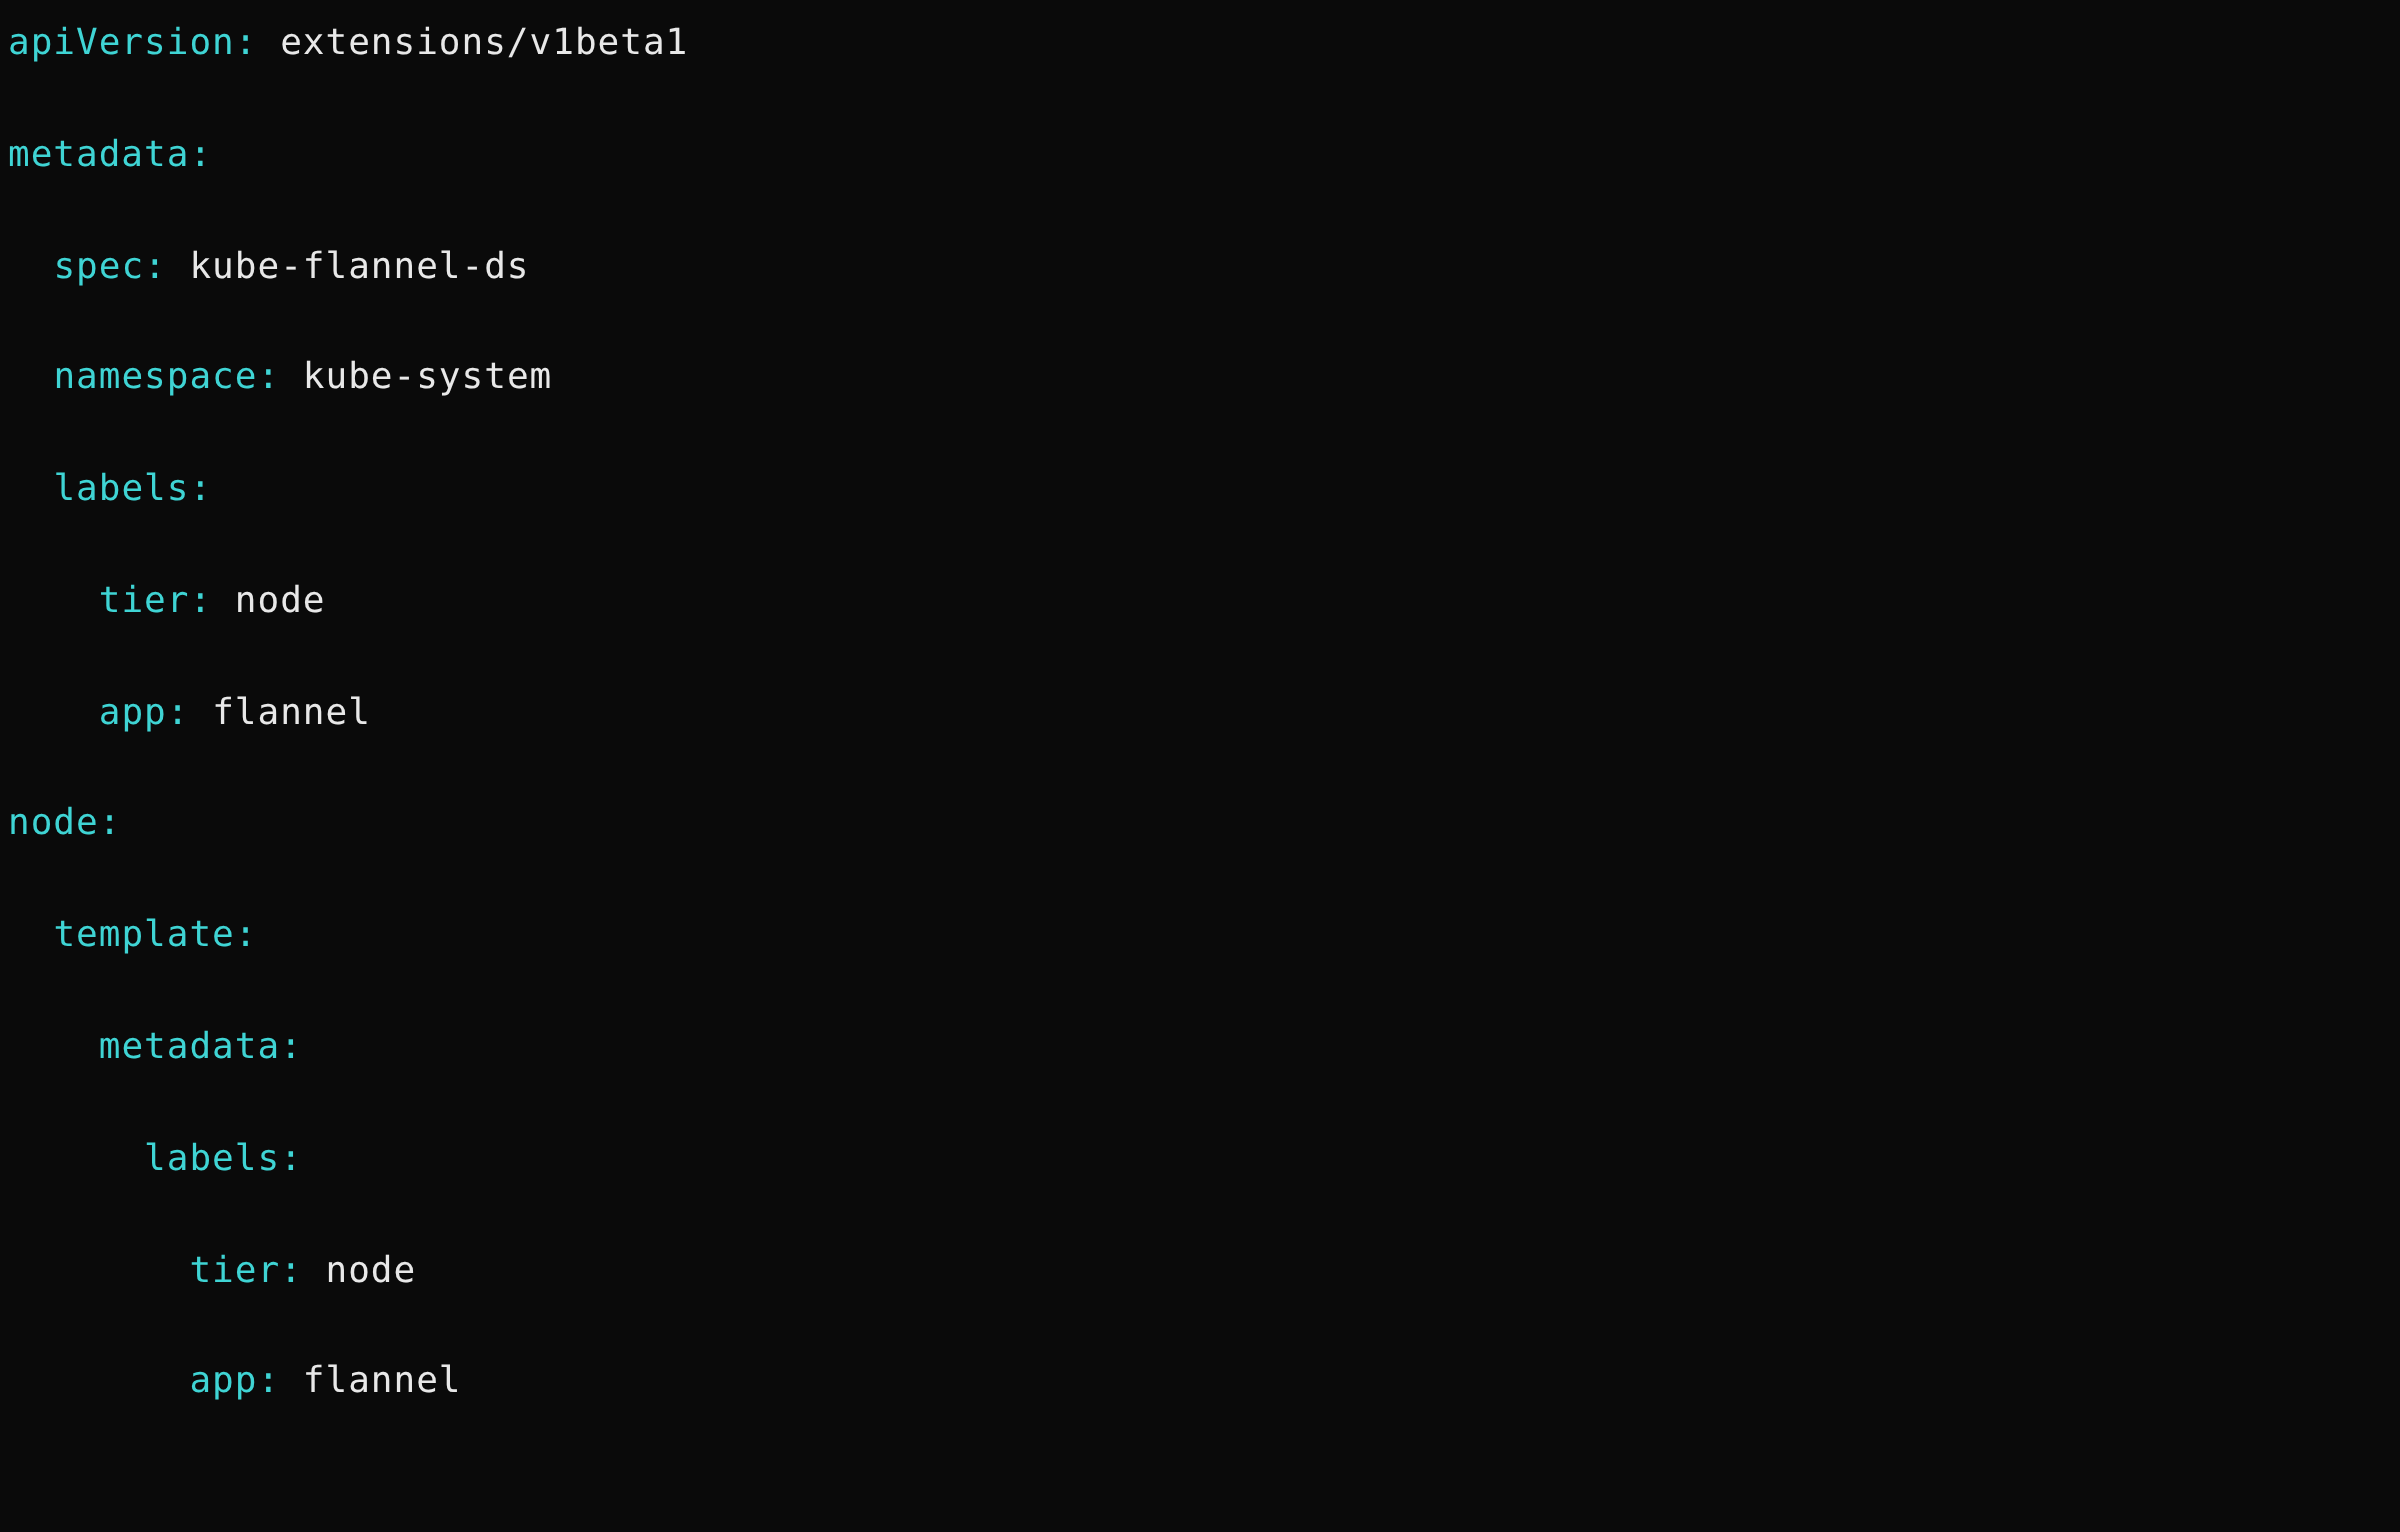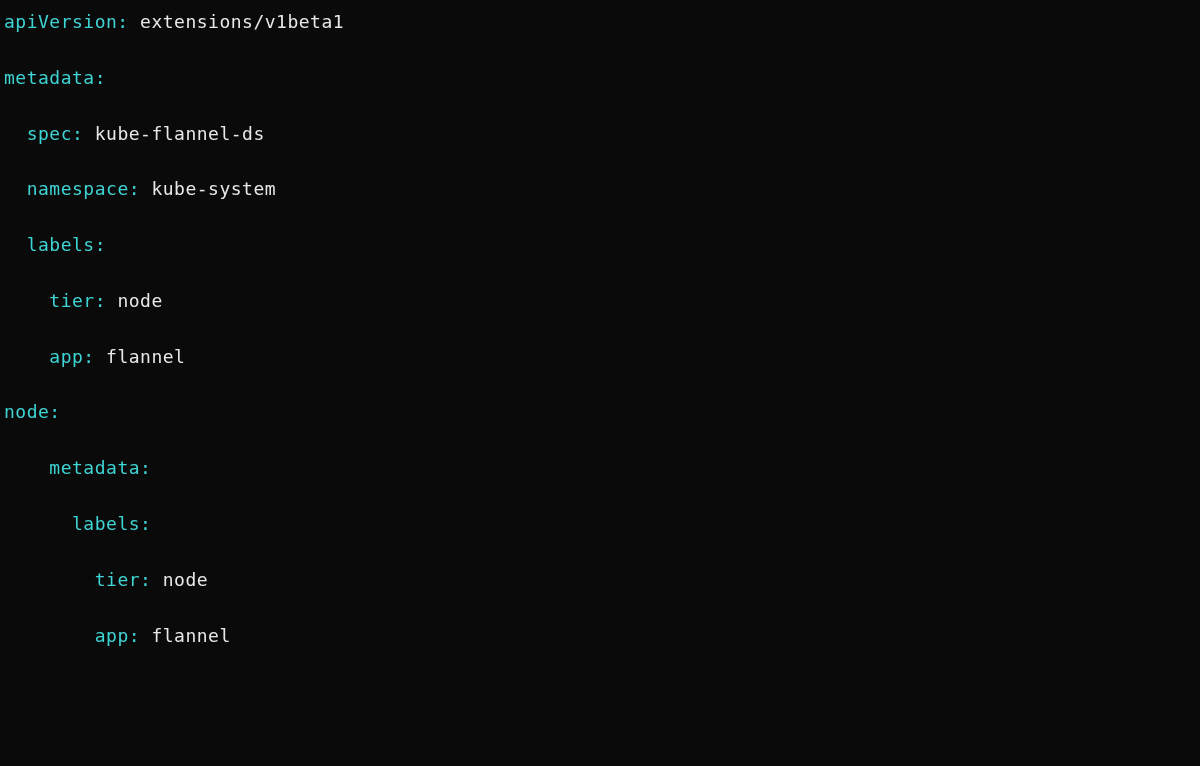--- a/index.html
+++ b/index.html
@@ -38,20 +38,21 @@
 <body>
 
 <pre><span class="line"><span class="key">apiVersion:</span> <span class="val">extensions/v1beta1</span></span>
 <span class="line"><span class="key">metadata:</span></span>
 <span class="line"><span>  </span><span class="key">spec:</span> <span class="val">kube-flannel-ds</span></span>
 <span class="line"><span>  </span><span class="key">namespace:</span> <span class="val">kube-system</span></span>
 <span class="line"><span>  </span><span class="key">labels:</span></span>
 <span class="line"><span>    </span><span class="key">tier:</span> <span class="val">node</span></span>
 <span class="line"><span>    </span><span class="key">app:</span> <span class="val">flannel</span></span>
 <span class="line"><span class="key">node:</span></span>
+<span class="line"><span>  </span><span class="key">template:</span></span>
 <span class="line"><span>    </span><span class="key">metadata:</span></span>
 <span class="line"><span>      </span><span class="key">labels:</span></span>
 <span class="line"><span>        </span><span class="key">tier:</span> <span class="val">node</span></span>
 <span class="line"><span>        </span><span class="key">app:</span> <span class="val">flannel</span></span>
 
 
 
 
 
 

